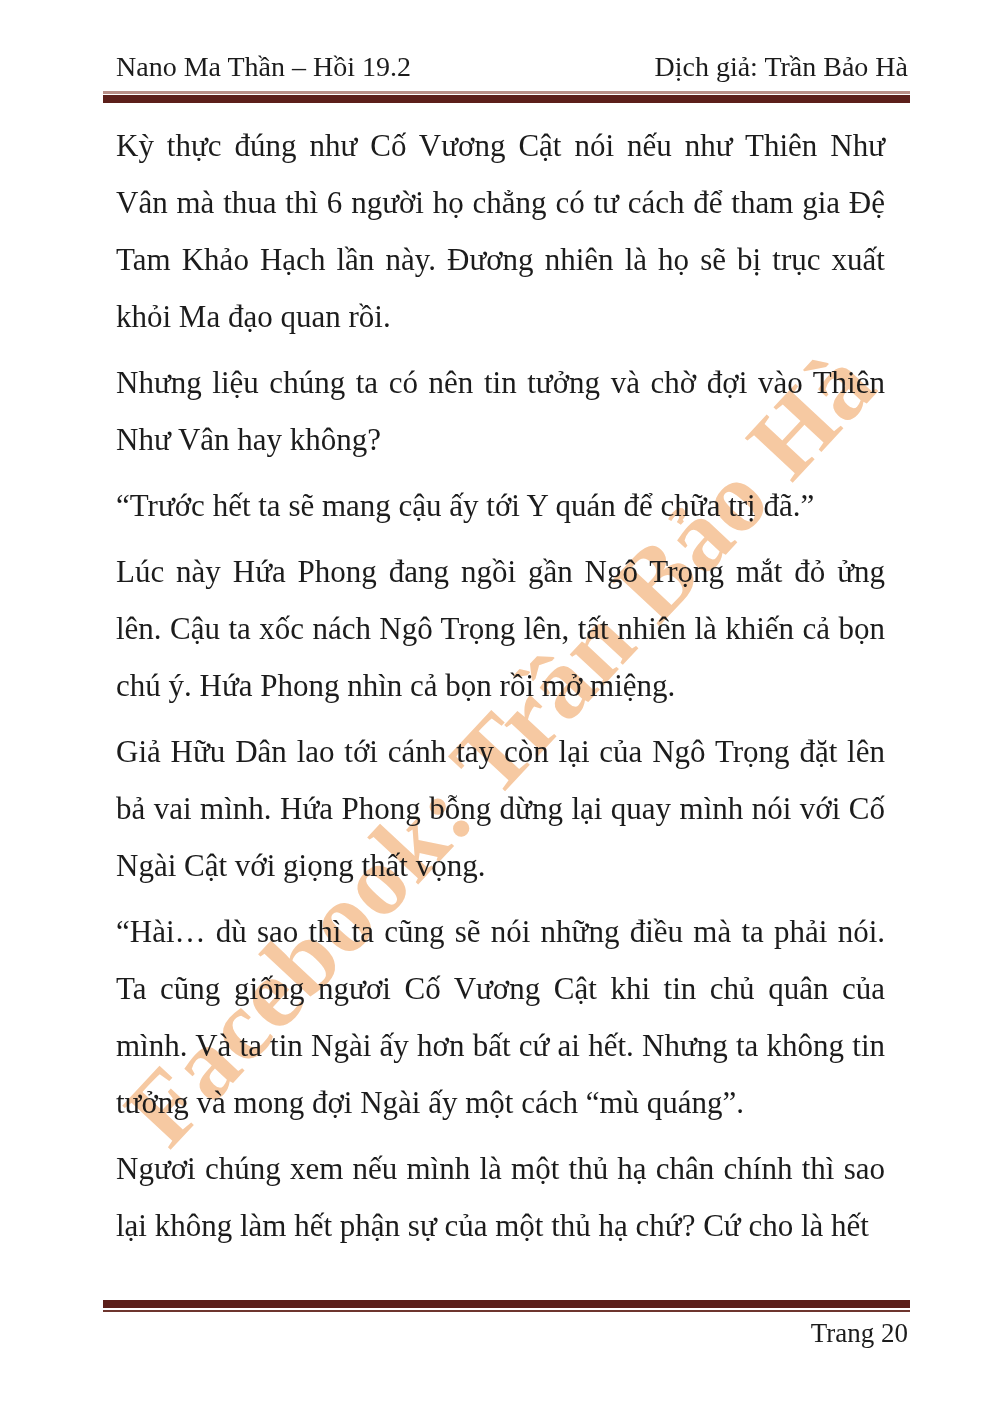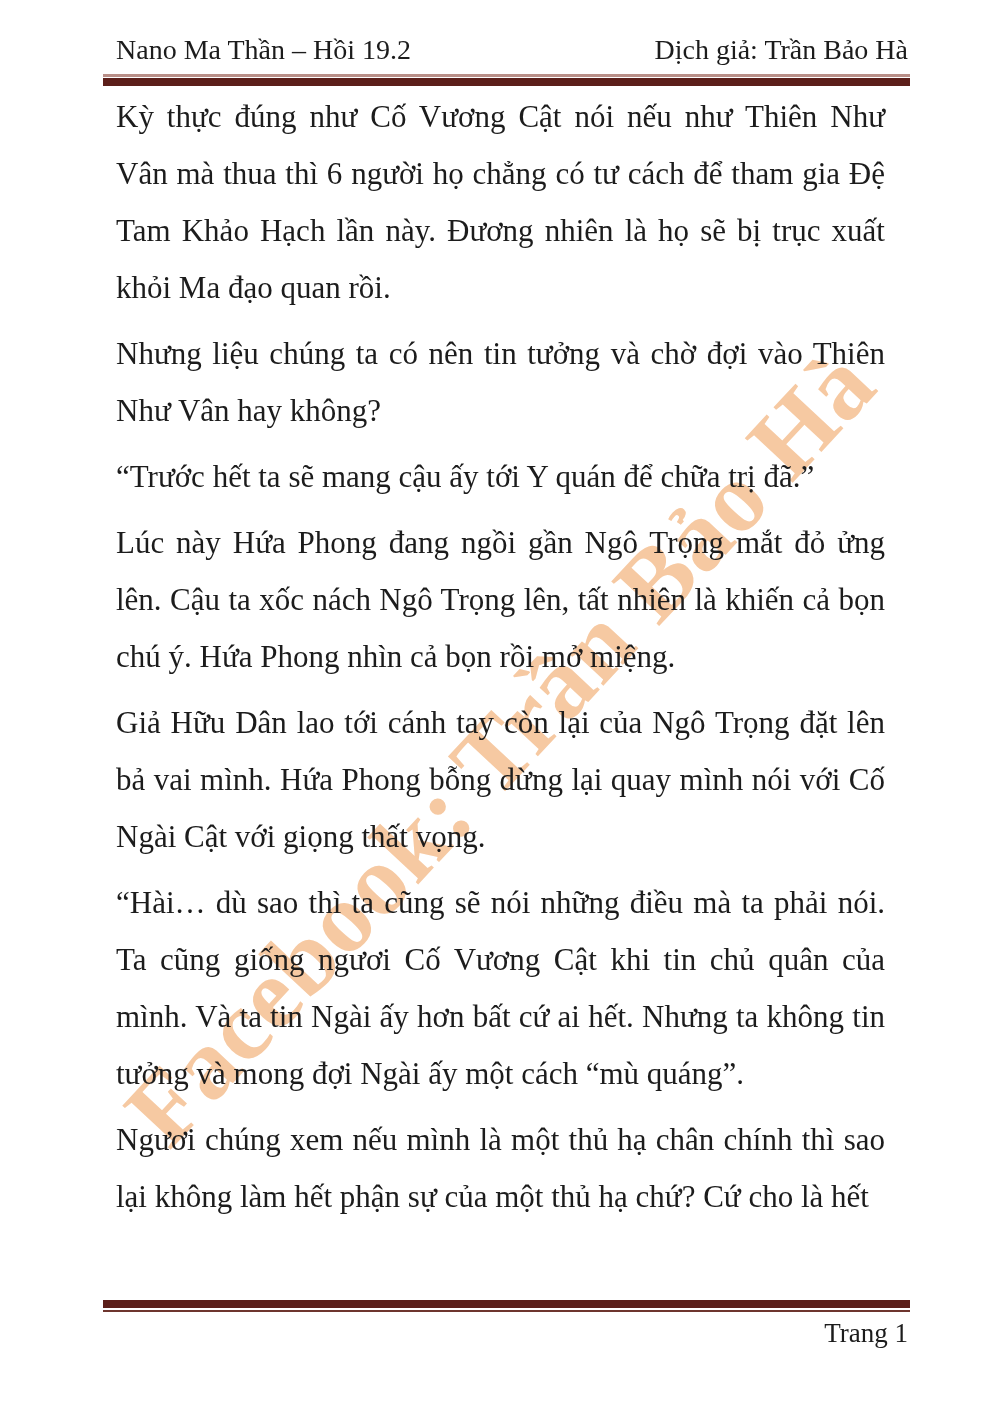--- a/index.html
+++ b/index.html
@@ -37,35 +37,35 @@
     position: absolute;
     left: 103px;
     right: 89px;
     top: 0;
     z-index: 1;
   }
   .header-row {
     display: flex;
     justify-content: space-between;
     align-items: flex-start;
-    padding: 33px 2px 7px 13px;
+    padding: 50px 2px 7px 13px;
     font-size: 28px;
     line-height: 34px;
   }
   .rule-thin-top {
     height: 3px;
     background: #b98f88;
     margin-bottom: 1px;
   }
   .rule-thick {
     height: 8px;
     background: #5c1f1a;
   }
   .body-text {
-    padding: 2px 25px 0 13px;
+    padding: 14px 25px 0 13px;
     font-size: 31px;
     line-height: 57px;
     text-align: justify;
   }
   .body-text p {
     margin: 0 0 9px 0;
   }
   .footer {
     position: absolute;
     left: 103px;
@@ -118,16 +118,16 @@
       <p>Ngươi chúng xem nếu mình là một thủ hạ chân chính thì sao lại không làm hết phận sự của một thủ hạ chứ? Cứ cho là hết</p>
     </div>
 
   </div>
 
   <div class="footer">
     <div>
       <div class="rule-thick-f"></div>
       <div class="rule-thin-bottom"></div>
     </div>
-    <div class="page-number">Trang 1</div>
+    <div class="page-number">Trang 20</div>
   </div>
 
 </div>
 
 </body></html>

